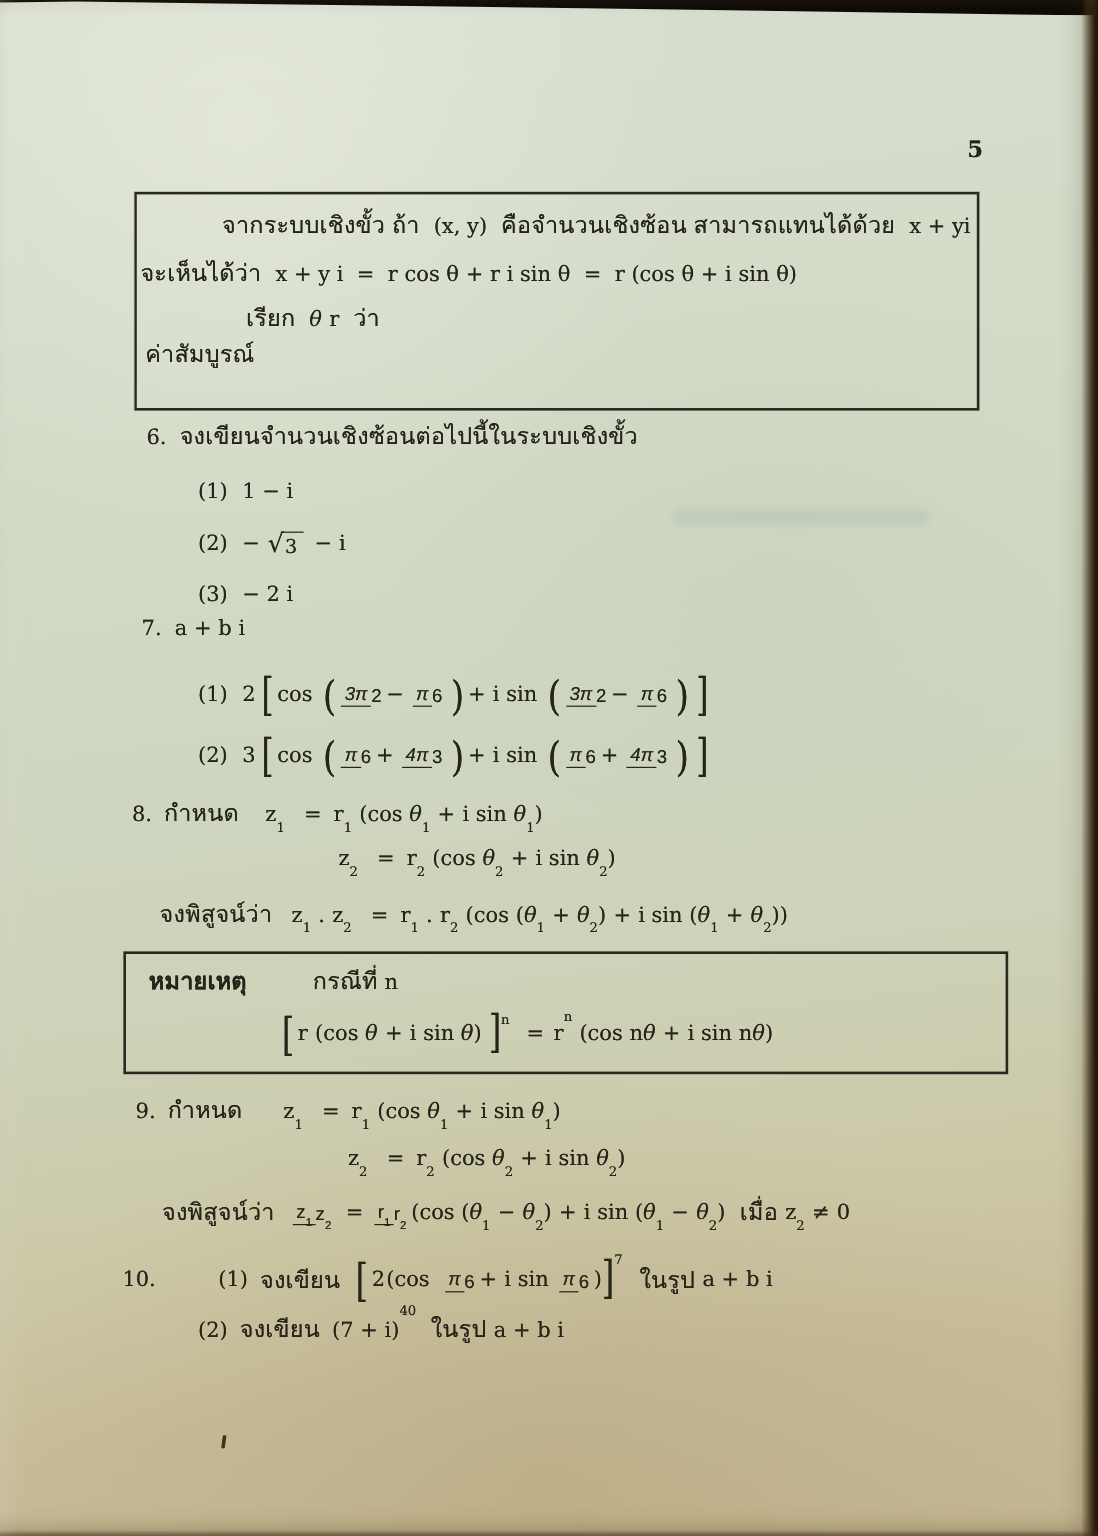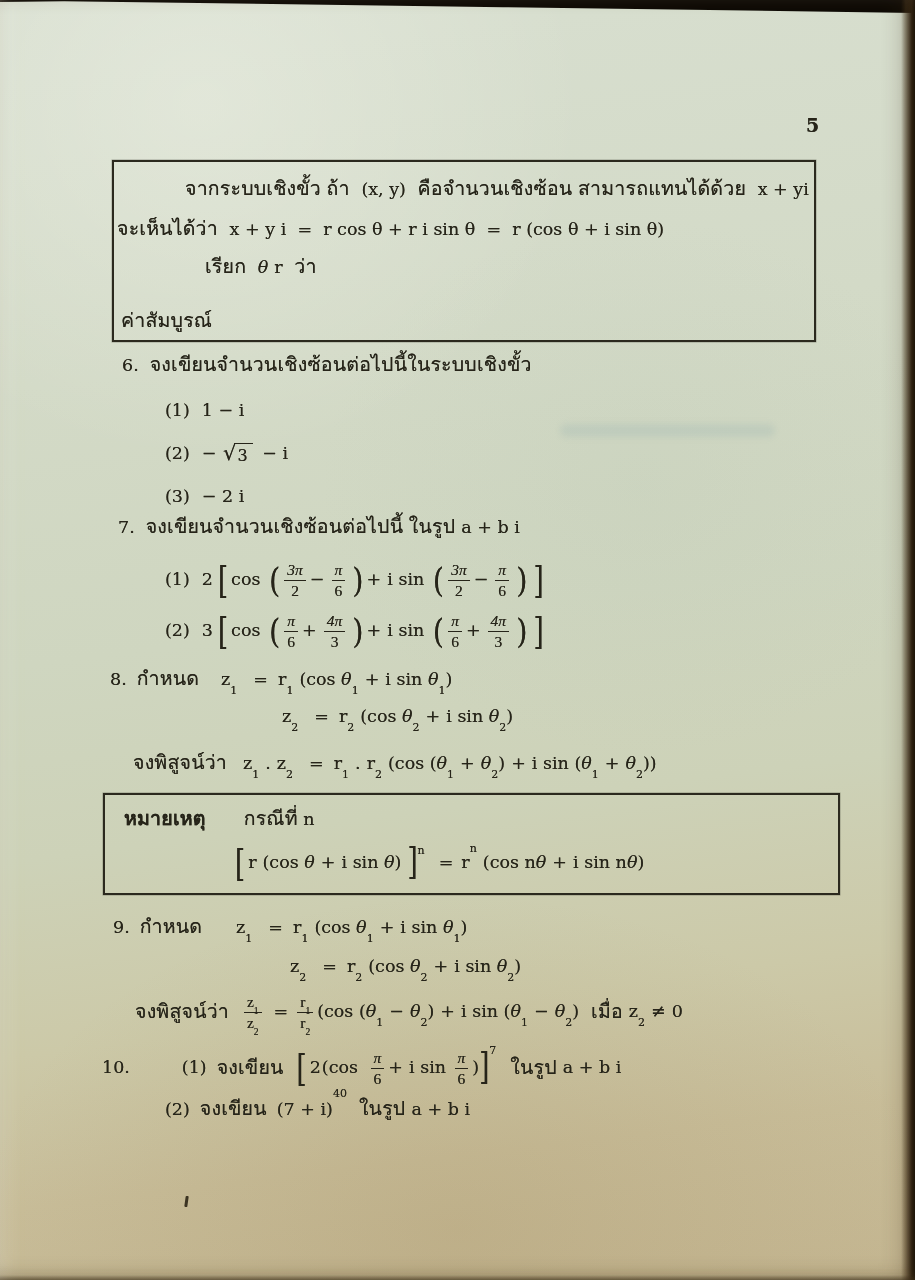--- a/index.html
+++ b/index.html
@@ -46,22 +46,22 @@
      text-shadow:0 0 .4px var(--ink-soft);margin-right:6px;}
   .tk{font-family:"DejaVu Serif",serif;font-size:17.5px;line-height:1.45;
      text-shadow:0 0 .4px var(--ink-soft);margin-right:6px;}
   .it{font-style:italic;}
   sub{font-size:11px;line-height:0;position:relative;top:4px;}
   sup{font-size:11px;line-height:0;position:relative;top:-9px;}
 
   .box{position:absolute;border:2.5px solid #2b291e;
     box-shadow:0 0 0 .5px rgba(43,41,30,.35);}
 
-  .frac{display:inline-flex;flex-direction:column;align-items:center;line-height:1;
-    margin:0 4px 0 1px;font-family:Liberation Serif, serif;text-shadow:0 0 .4px var(--ink-soft);}
+  .frac{display:inline-flex;flex-direction:row;align-items:center;line-height:1;
+    margin:0 4px 0 1px;font-family:Liberation Sans, sans-serif;text-shadow:0 0 .4px var(--ink-soft);}
   .frac .fn{font-size:15.5px;padding:0 3px 2px;border-bottom:1.7px solid var(--ink);font-style:italic;}
   .frac .fd{font-size:15.5px;padding-top:2px;}
   .frac sub{font-size:9.5px;top:3px;}
 
   .bp{display:inline-block;font-family:"DejaVu Serif",serif;font-size:29px;font-weight:400;
      line-height:1;transform:scaleY(1.18);margin:0 3px;text-shadow:0 0 .4px var(--ink-soft);}
   .bk{display:inline-block;font-family:"DejaVu Serif",serif;font-size:26px;font-weight:400;
      line-height:1;transform:scaleY(1.45);margin:0 3px;text-shadow:0 0 .4px var(--ink-soft);}
 
   .rad{display:inline-flex;align-items:flex-start;margin-right:4px;
@@ -95,21 +95,21 @@
     <span class="m">(x, y)</span>
     <span class="t"> คือจำนวนเชิงซ้อน สามารถแทนได้ด้วย </span>
     <span class="m">x + yi</span>
   </div>
   <div class="row" style="left:205px;top:252px;">
     <span class="t">เรียก </span>
     <span class="m it">θ</span>
     <span class="m">r</span>
     <span class="t"> ว่า</span>
   </div>
-  <div class="row" style="left:121px;top:306px;">
+  <div class="row" style="left:121px;top:282px;">
     <span class="t">ค่าสัมบูรณ์</span>
   </div>
 
   <div class="row" style="left:122px;top:350px;">
     <span class="m" style="margin-right:11px;">6.</span>
     <span class="t">จงเขียนจำนวนเชิงซ้อนต่อไปนี้ในระบบเชิงขั้ว</span>
   </div>
   <div class="row" style="left:165px;top:398px;">
     <span class="m" style="margin-right:12px;">(1)</span>
     <span class="m">1 − i</span>
@@ -123,21 +123,20 @@
     </span>
     <span class="m"> − i</span>
   </div>
   <div class="row" style="left:165px;top:484px;">
     <span class="m" style="margin-right:12px;">(3)</span>
     <span class="m">− 2 i</span>
   </div>
 
   <div class="row" style="left:118px;top:512px;">
     <span class="m" style="margin-right:11px;">7.</span>
-    <span class="t">จงเขียนจำนวนเชิงซ้อนต่อไปนี้ ในรูป</span>
     <span class="m">a + b i</span>
   </div>
   <div class="row hfr" style="left:165px;top:553px;height:54px;">
     <span class="m" style="margin-right:12px;">(1)</span>
     <span class="m" style="margin-right:2px;">2</span>
     <span class="bk">[</span>
     <span class="m" style="margin-right:0;">cos </span>
     <span class="bp">(</span>
     <span class="frac"><span class="fn">3π</span><span class="fd">2</span></span>
     <span class="m">−</span>
@@ -203,21 +202,21 @@
     <span class="m">+</span>
     <span class="tk"><span class="it">θ</span><sub>2</sub><span>)</span></span>
     <span class="m">+</span>
     <span class="tk"><span>i sin </span><span>(</span><span class="it">θ</span><sub>1</sub></span>
     <span class="m">+</span>
     <span class="tk"><span class="it">θ</span><sub>2</sub><span>)</span><span>)</span></span>
   </div>
 
   <div class="box" style="left:103px;top:793px;width:733px;height:98px;"></div>
   <div class="row" style="left:124px;top:804px;">
-    <span class="t b" style="margin-right:38px;">หมายเหตุ</span>
+    <span class="t b" style="margin-right:55px;">หมายเหตุ</span>
     <span class="t" style="margin-right:0;text-align:center;">กรณีที่ </span>
     <span class="m" style="margin-right:0;">n</span>
   </div>
   <div class="row hfr" style="left:232px;top:843px;height:40px;">
     <span class="bk">[</span>
     <span class="m">r</span>
     <span class="tk"><span>(</span><span>cos </span><span class="it">θ</span></span>
     <span class="m">+</span>
     <span class="tk"><span>i sin </span><span class="it">θ</span><span>)</span></span>
     <span class="tk"><span class="bk" style="margin:0;">]</span><sup>n</sup></span>

